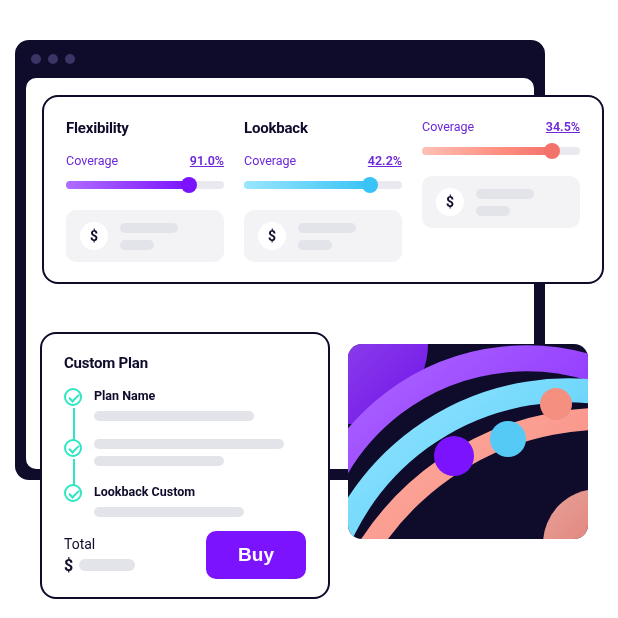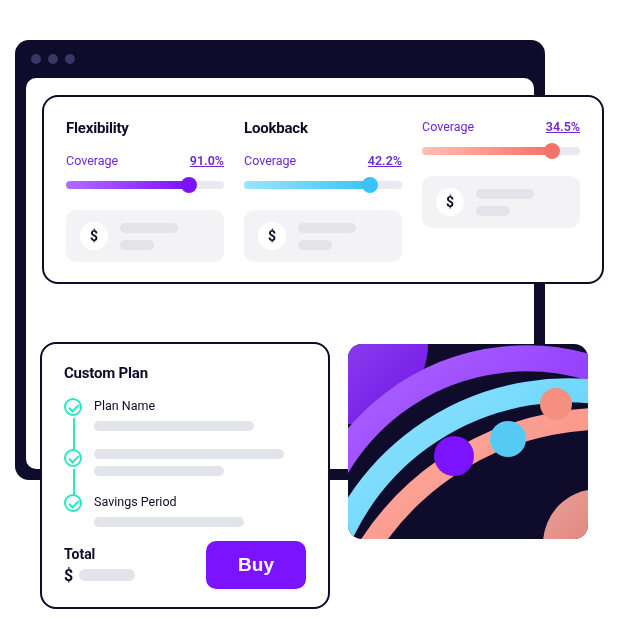--- a/index.html
+++ b/index.html
@@ -54,47 +54,47 @@
   }
   .price-icon-circle {
     width: 28px; height: 28px; border-radius: 50%; background: #ffffff;
     display: flex; align-items: center; justify-content: center;
     font-weight: 700; color: #0e0b2b; font-size: 14px;
   }
   .skeleton-stack { display: flex; flex-direction: column; gap: 7px; }
   .sk { height: 10px; background: #e3e3ea; border-radius: 6px; }
 
   .custom-card {
-    position: absolute; left: 40px; top: 342px; width: 290px;
+    position: absolute; left: 40px; top: 332px; width: 290px;
     background: #ffffff; border: 2px solid #0e0b2b; border-radius: 16px;
     padding: 20px 22px 18px 22px;
   }
   .custom-title { font-size: 15px; font-weight: 700; color: #0e0b2b; margin-bottom: 16px; letter-spacing: -0.2px;}
-  .steps { position: relative; padding-left: 30px; }
+  .steps { position: relative; padding-left: 30px; font-weight: bold; }
   .step { position: relative; margin-bottom: 18px; }
   .step:last-child { margin-bottom: 14px; }
   .step-bullet {
     position: absolute; left: -30px; top: 0; width: 18px; height: 18px; border-radius: 50%;
     border: 2px solid #2ee6c3; background: #ffffff;
   }
   .step-bullet::after {
     content: ""; position: absolute; left: 3px; top: 4px; width: 8px; height: 4px;
     border-left: 2px solid #2ee6c3; border-bottom: 2px solid #2ee6c3; transform: rotate(-45deg);
   }
   .step::before {
     content: ""; position: absolute; left: -21px; top: 20px; width: 2px; height: 34px; background: #2ee6c3;
   }
   .step:last-child::before { display: none; }
   .step-label { font-size: 12.5px; color: #0e0b2b; margin-bottom: 8px; }
 
   .total-row {
     display: flex; align-items: center; justify-content: space-between; margin-top: 4px;
   }
   .total-left { display: flex; flex-direction: column; gap: 4px; }
-  .total-label { font-size: 14px; font-weight: 700; color: #0e0b2b; }
+  .total-label { font-size: 14px; font-weight: 400; color: #0e0b2b; }
   .total-amount { display: flex; align-items: center; gap: 6px; }
   .total-amount .dollar { font-weight: 700; color: #0e0b2b; }
   .buy-btn {
     background: #7c13ff; color: #ffffff; border: none; border-radius: 10px;
     padding: 13px 32px; font-size: 19px; font-weight: 700; cursor: pointer;
   }
 
   .art-card {
     position: absolute; left: 348px; top: 344px; width: 240px; height: 195px;
     background: #0e0b2b; border-radius: 14px; overflow: hidden;
@@ -185,21 +185,21 @@
       <div class="step-label">Plan Name</div>
       <div class="sk" style="width:160px"></div>
     </div>
     <div class="step">
       <div class="step-bullet"></div>
       <div class="sk" style="width:190px;margin-bottom:7px"></div>
       <div class="sk" style="width:130px"></div>
     </div>
     <div class="step">
       <div class="step-bullet"></div>
-      <div class="step-label">Savings Period</div>
+      <div class="step-label">Lookback Custom</div>
       <div class="sk" style="width:150px"></div>
     </div>
   </div>
 
   <div class="total-row">
     <div class="total-left">
       <div class="total-label">Total</div>
       <div class="total-amount">
         <span class="dollar">$</span>
         <div class="sk" style="width:56px;height:12px"></div>

